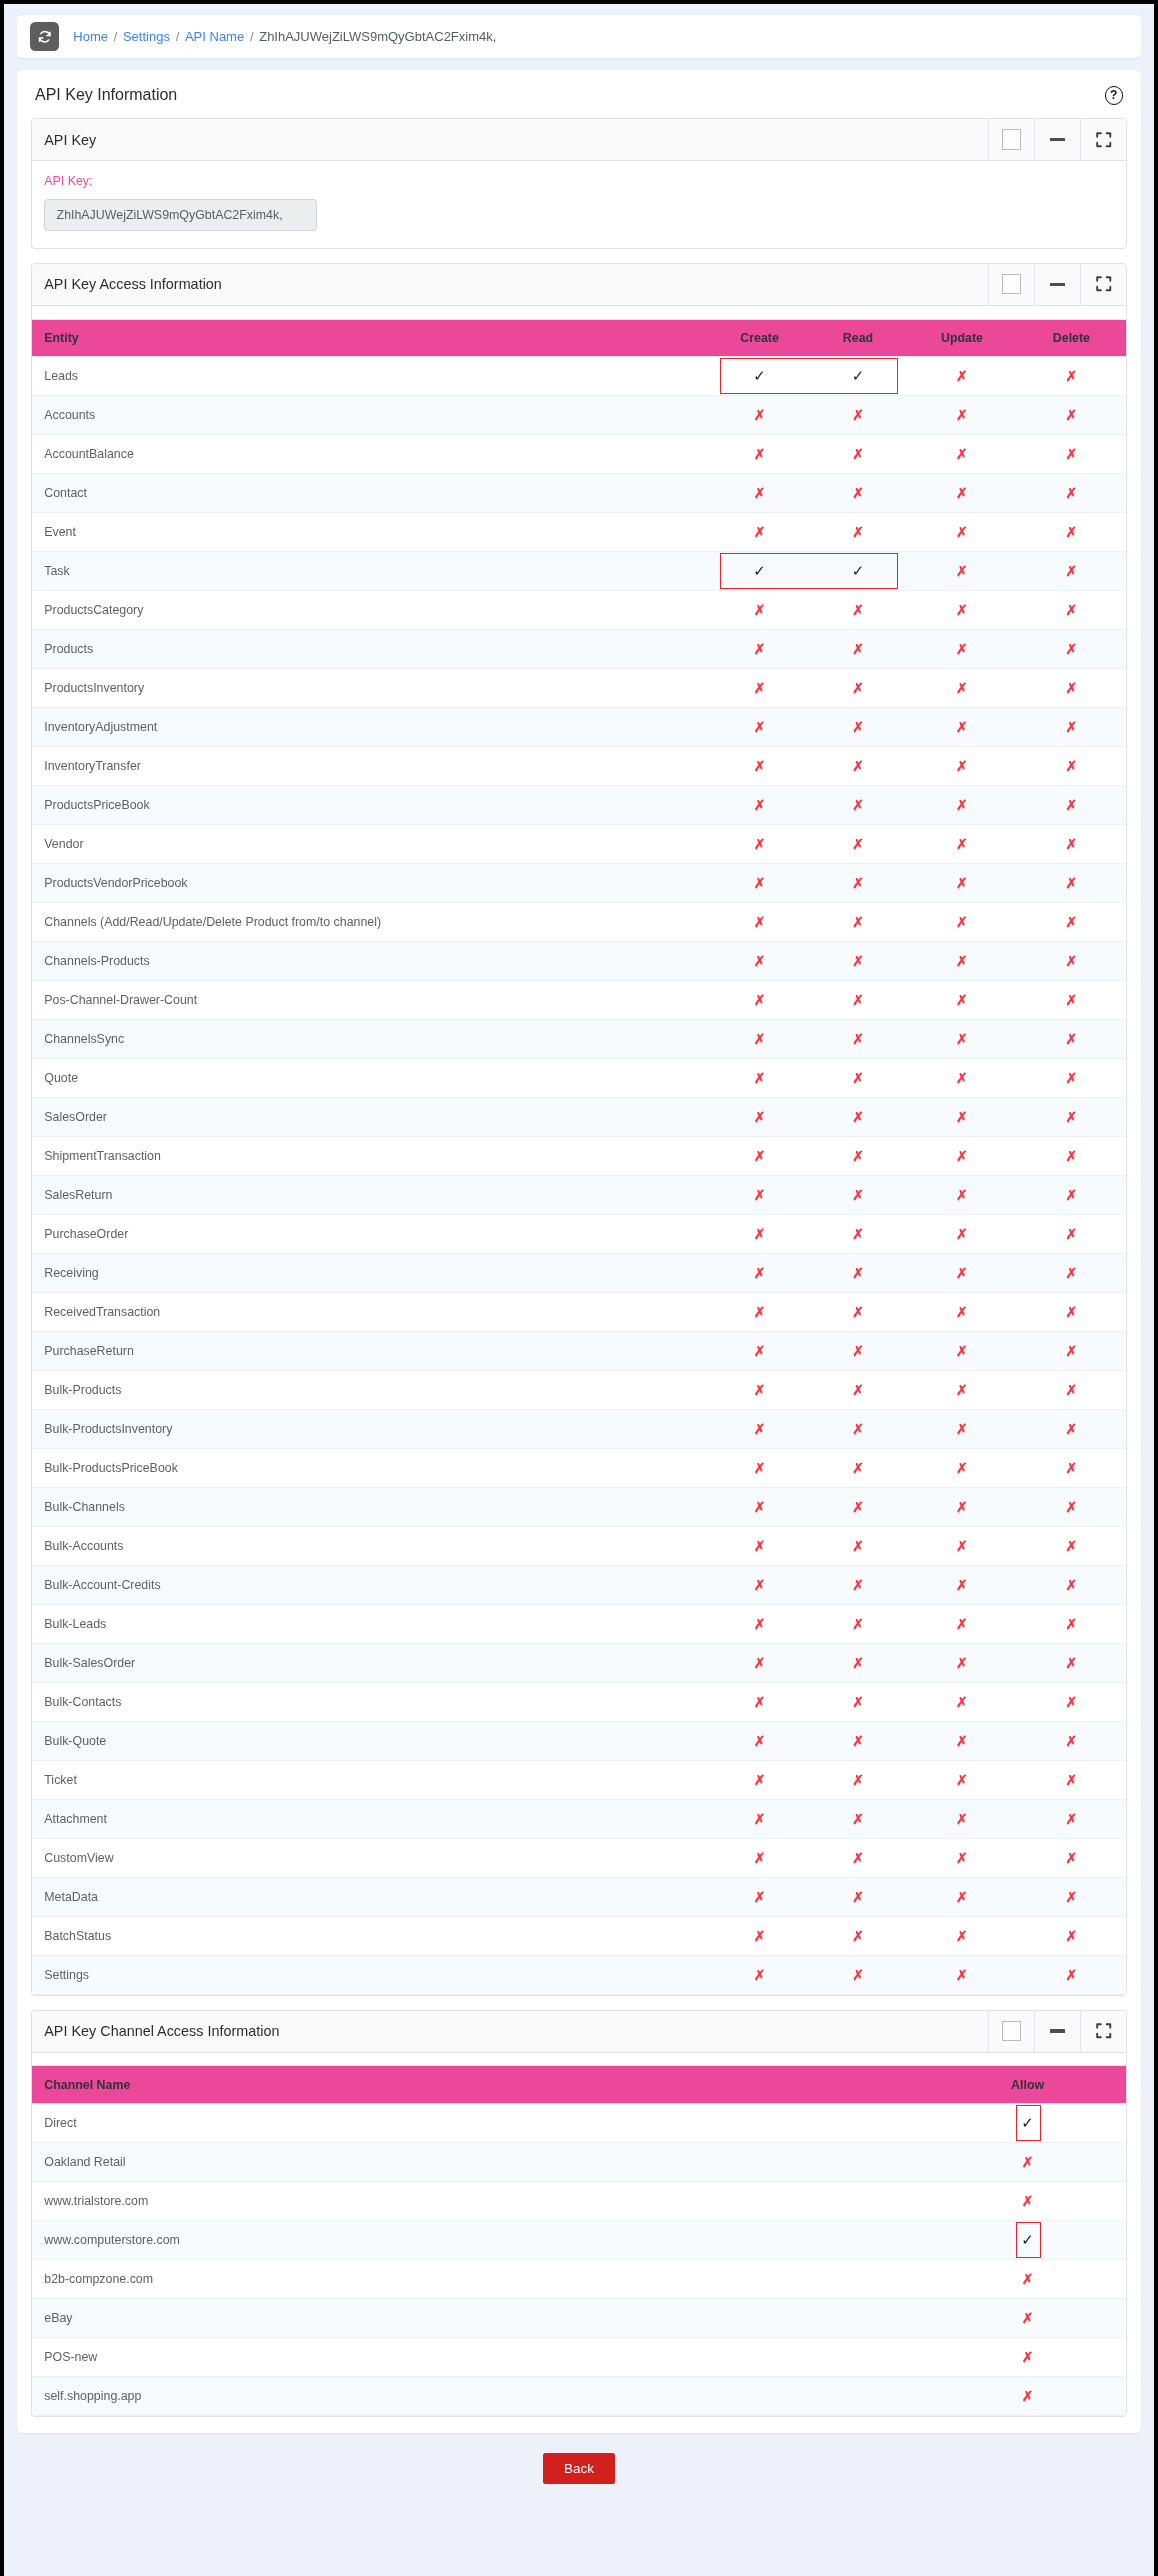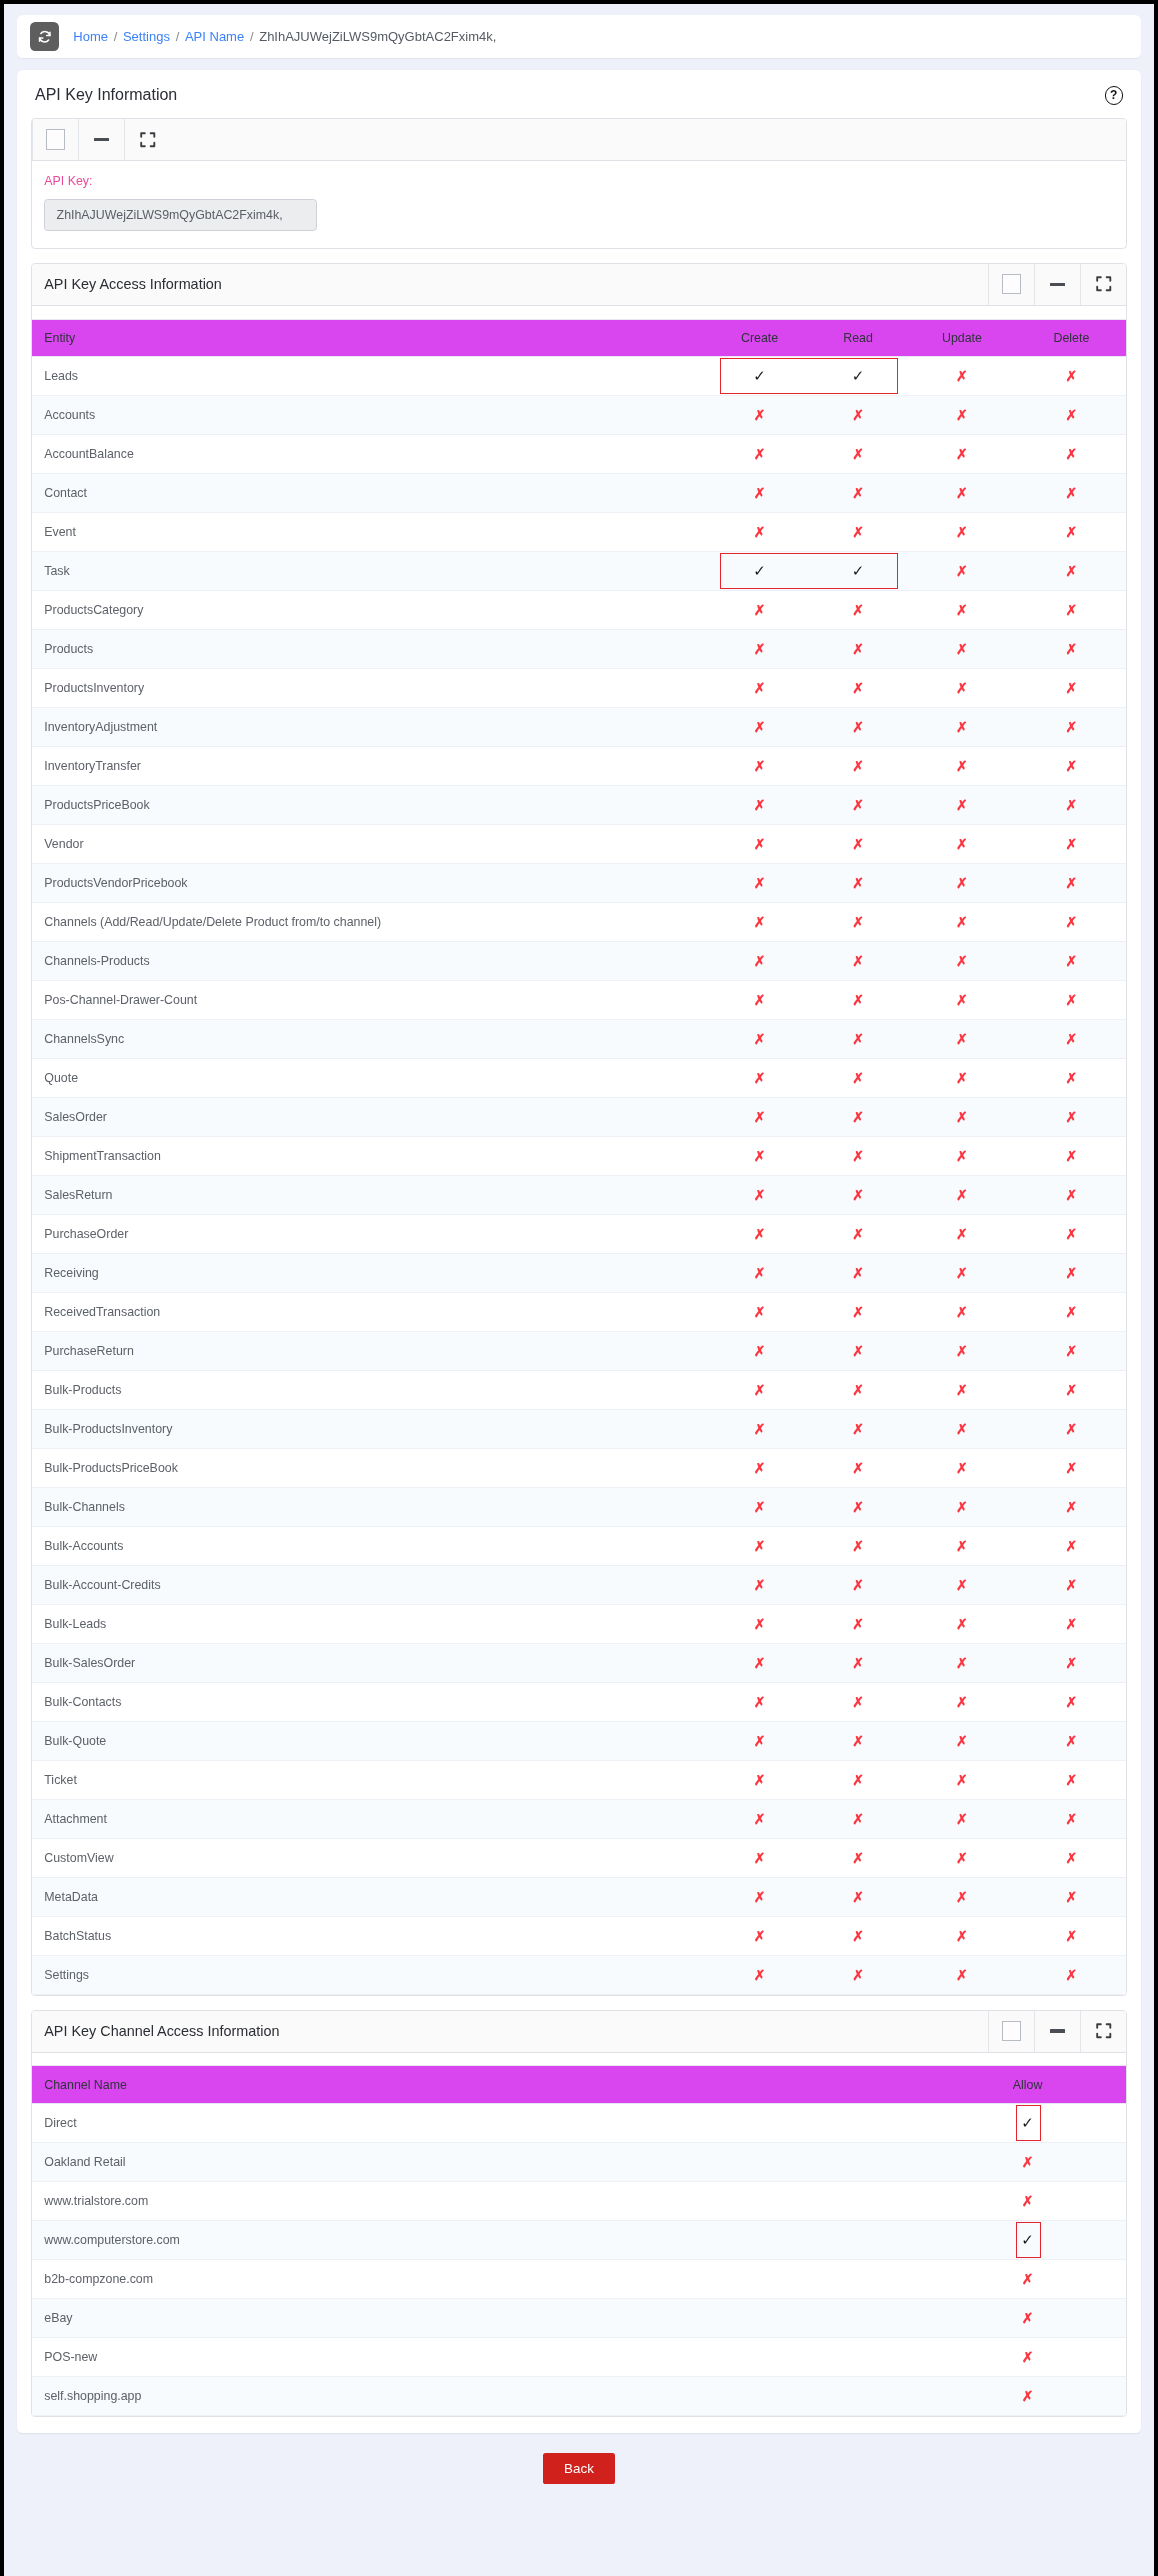--- a/index.html
+++ b/index.html
@@ -151,24 +151,24 @@
     font-size: 12.4px;
     color: #5a5f66;
     width: 273px;
     max-width: 100%;
   }
 
   
   table { width: 100%; border-collapse: collapse; }
   .tbl-spacer td { height: 13.4px; background: #fff; border: none; }
   thead th {
-    background: #d946ef;
+    background: #ec4899;
     font-size: 12.4px;
     color: #2f333a;
-    font-weight: 400;
+    font-weight: 700;
     text-align: center;
     padding: 11.3px 0;
     border-top: 0.5px solid #e6e7ef;
     border-bottom: 0.5px solid #e6e7ef;
     margin-left: 40px;
   }
   thead th.entity-col { text-align: left; padding-left: 12.4px; }
   tbody td {
     font-size: 12.4px;
     color: #5d6168;
@@ -263,20 +263,21 @@
 
   <div class="card">
 
     <div class="card-head">
       <div class="card-title">API Key Information</div>
       <div class="help-icon">?</div>
     </div>
 
     <section class="panel">
       <div class="panel-head">
+        <div class="panel-head-title">API Key</div>
         <div class="panel-ctrl">
           <span class="ctrl-square"></span>
         </div>
         <div class="panel-ctrl">
           <span class="ctrl-dash"></span>
         </div>
         <div class="panel-ctrl">
           <svg class="ctrl-expand" viewBox="0 0 24 24" fill="none" stroke="#3a3d42" stroke-width="2.6" stroke-linecap="round" stroke-linejoin="round">
             <polyline points="3 8 3 3 8 3"></polyline>
             <polyline points="16 3 21 3 21 8"></polyline>

